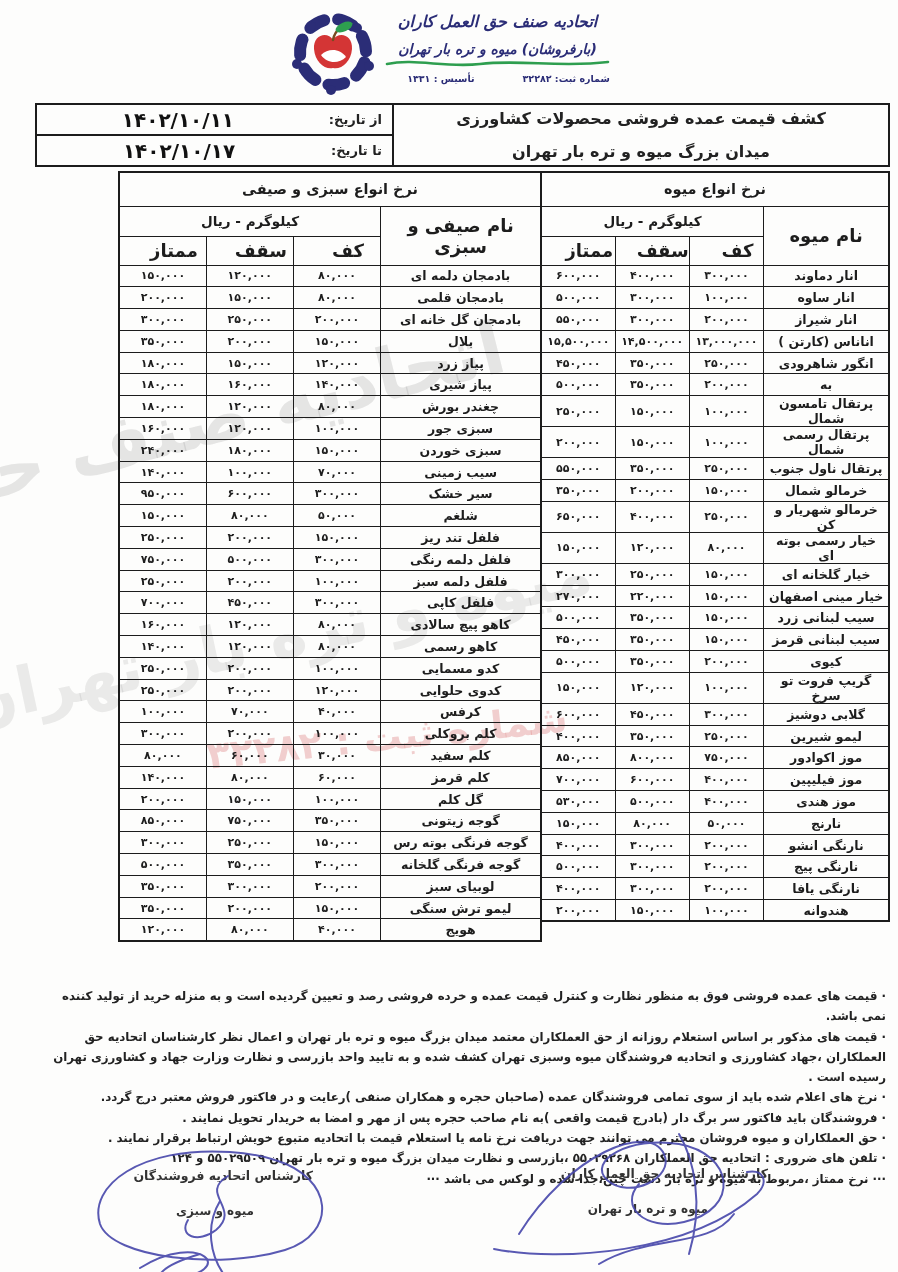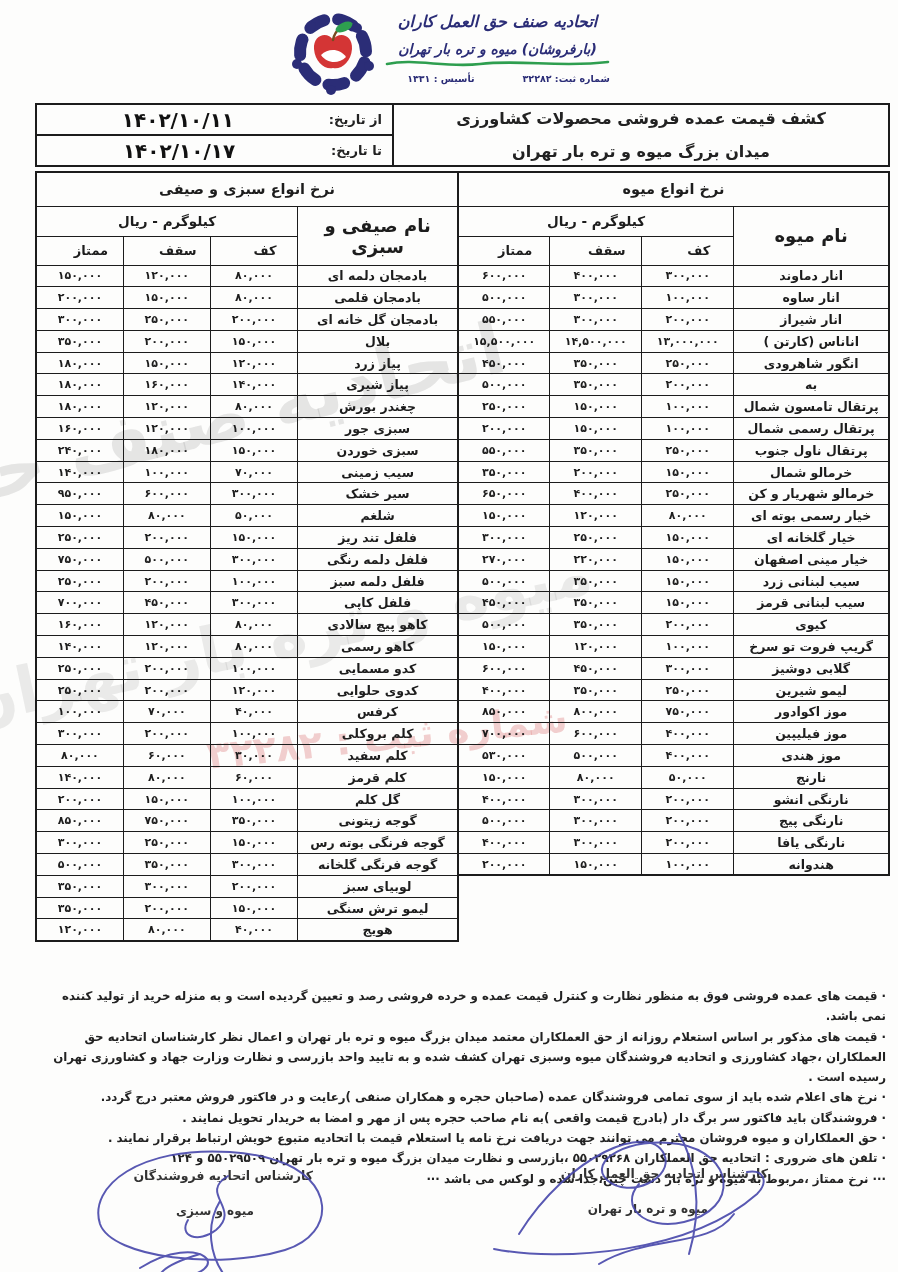--- a/index.html
+++ b/index.html
@@ -38,27 +38,27 @@
   .title-line { font-size: 16px; font-weight: bold; color: #222; }
   .dates-cell { flex: 0 0 355px; display: flex; flex-direction: column; }
   .date-row { flex: 1; display: flex; align-items: center; padding: 0 10px; }
   .date-row + .date-row { border-top: 2px solid #1c1c1c; }
   .date-label { font-size: 13px; font-weight: bold; color: #222; margin-left: 20px; }
   .date-value { flex: 1; text-align: center; font-size: 20px; font-weight: bold; color: #111; letter-spacing: 1px; }
 
   
   .tables-box { position: absolute; top: 171px; right: 8px; width: 855px; display: flex; align-items: flex-start; z-index: 1; }
   table.price-table { border-collapse: collapse; border: 2px solid #1c1c1c; table-layout: fixed; background: transparent; }
-  .fruit-table { width: 433px; }
+  .fruit-table { width: 350px; }
   .veg-table   { width: 424px; margin-right: -2px; }
   .price-table th, .price-table td { border: 1.5px solid #1c1c1c; text-align: center; vertical-align: middle; }
   th.tbl-title { height: 34px; font-size: 14.5px; font-weight: bold; }
   th.tbl-unit  { height: 30px; font-size: 13.5px; font-weight: bold; }
   th.tbl-name-head { font-size: 18px; font-weight: bold; }
-  th.tbl-col { height: 29px; font-size: 13px; font-weight: bold; padding-left: 22px; }
+  th.tbl-col { height: 29px; font-size: 18px; font-weight: bold; padding-left: 22px; }
   .price-table td { height: 21.8px; font-weight: bold; padding: 0 2px; }
   td.cell-name { font-size: 12.5px; }
   td.cell-price { font-size: 11px; letter-spacing: 2px; }
 
   
   .notes { position: absolute; top: 986px; right: 12px; width: 848px; z-index: 1; }
   .note-line { font-size: 11.8px; font-weight: bold; color: #222; line-height: 1.72; text-align: right; }
 
   
   .signatures { position: absolute; top: 1152px; right: 0; width: 898px; height: 120px; display: flex; z-index: 1; }

